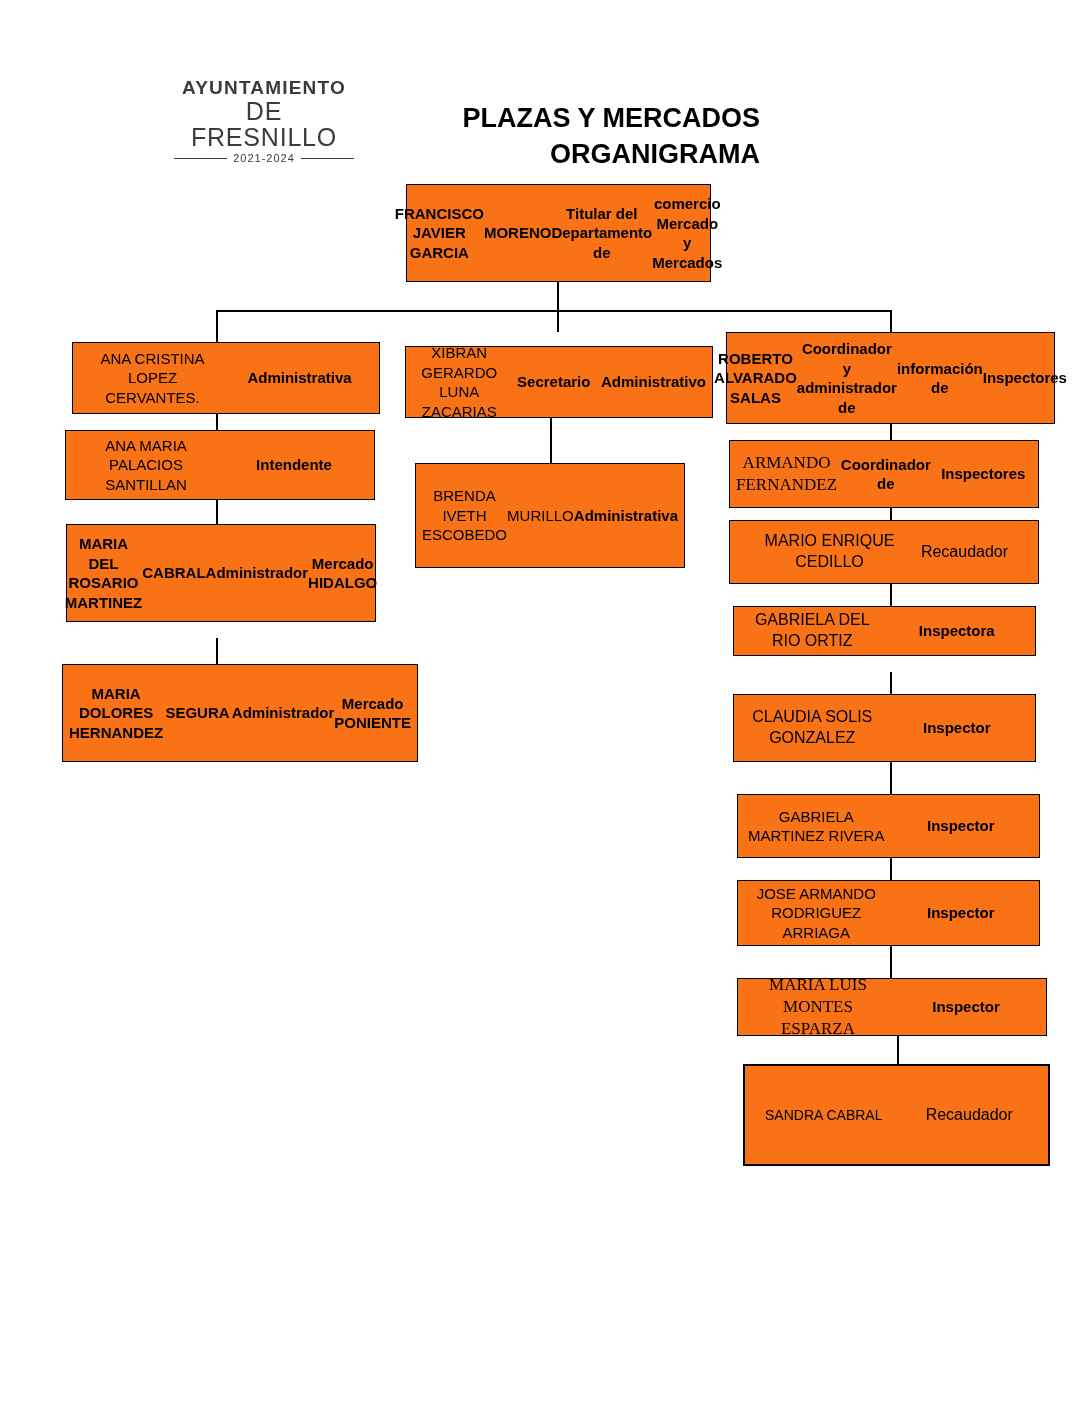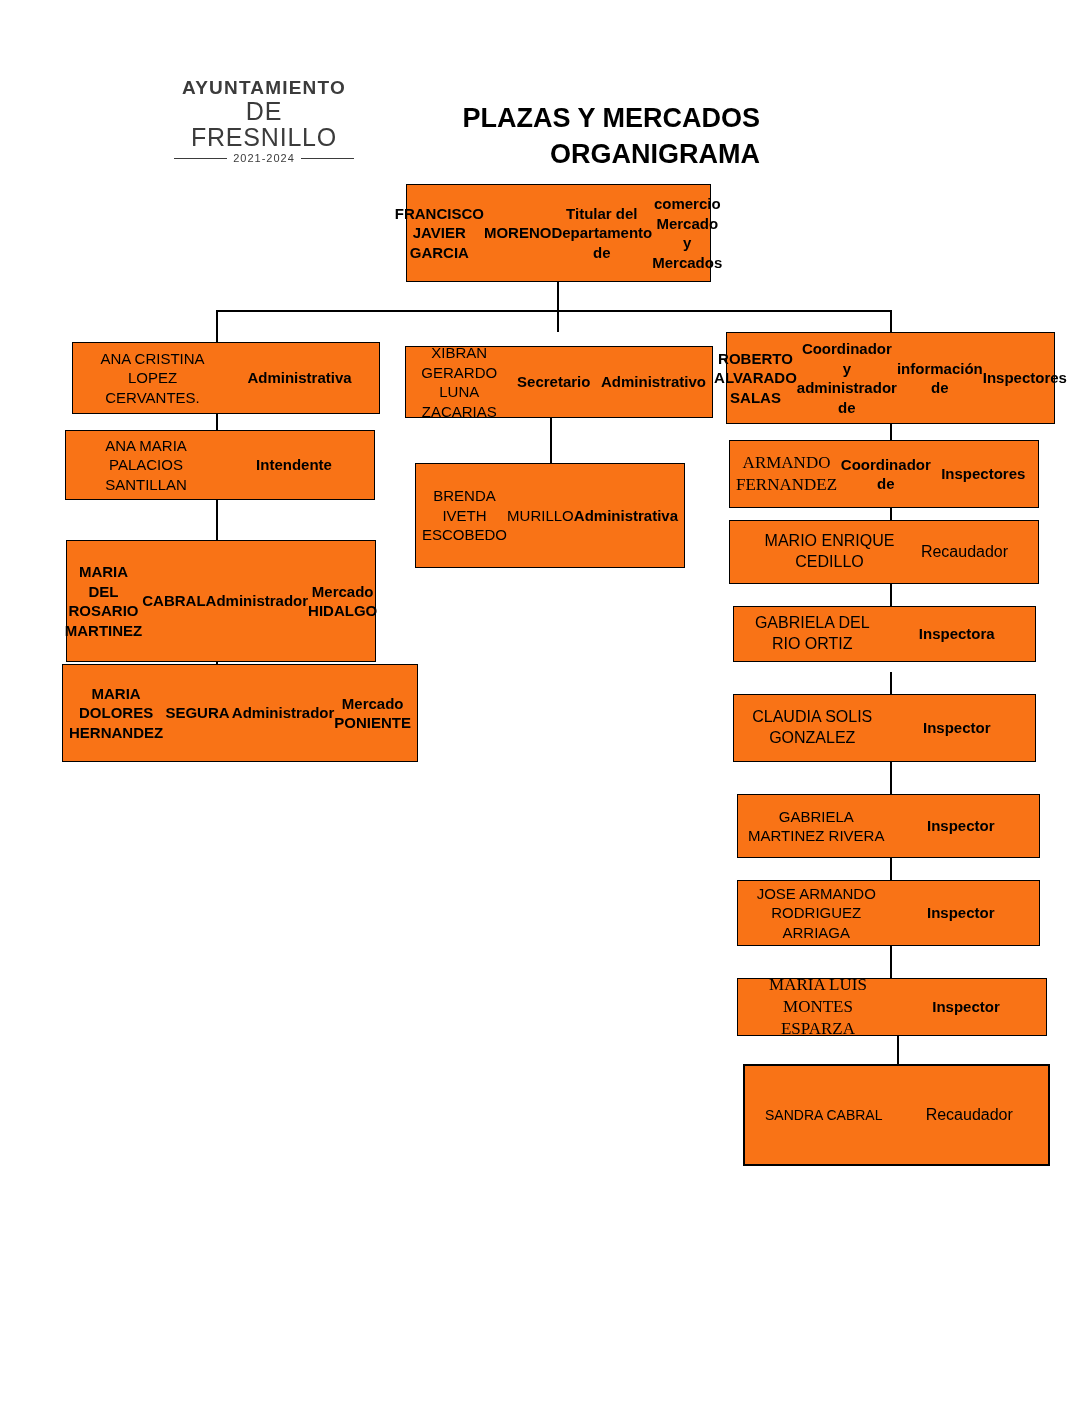--- a/index.html
+++ b/index.html
@@ -156,21 +156,21 @@
     <span class="ln r">ANA CRISTINA LOPEZ CERVANTES.</span>
     <span class="gap"></span>
     <span class="ln b">Administrativa</span>
   </div>
 
   <div class="box" style="left:65px; top:430px; width:310px; height:70px;">
     <span class="ln r">ANA MARIA PALACIOS SANTILLAN</span>
     <span class="ln b">Intendente</span>
   </div>
 
-  <div class="box" style="left:66px; top:540px; width:310px; height:122px;">
+  <div class="box" style="left:66px; top:524px; width:310px; height:98px;">
     <span class="ln b">MARIA DEL ROSARIO MARTINEZ</span>
     <span class="ln b">CABRAL</span>
     <span class="ln b">Administrador</span>
     <span class="ln b">Mercado HIDALGO</span>
   </div>
 
   <div class="box" style="left:62px; top:664px; width:356px; height:98px;text-align:center;">
     <span class="ln b">MARIA DOLORES HERNANDEZ</span>
     <span class="ln b">SEGURA</span>
     <span class="ln b">Administrador</span>
@@ -202,21 +202,21 @@
     <span class="ln b">Coordinador de</span>
     <span class="ln b">Inspectores</span>
   </div>
 
   <div class="box" style="left:729px; top:520px; width:310px; height:64px;padding-left:32px;">
     <span class="ln r" style="font-size:16px;">MARIO ENRIQUE CEDILLO</span>
     <span class="gap"></span>
     <span class="ln r" style="font-size:16px;">Recaudador</span>
   </div>
 
-  <div class="box" style="left:733px; top:606px; width:303px; height:56px;">
+  <div class="box" style="left:733px; top:606px; width:303px; height:50px;">
     <span class="ln r" style="font-size:16px;">GABRIELA DEL RIO ORTIZ</span>
     <span class="gap"></span>
     <span class="ln b">Inspectora</span>
   </div>
 
   <div class="box" style="left:733px; top:694px; width:303px; height:68px;">
     <span class="ln r" style="font-size:16px;">CLAUDIA SOLIS GONZALEZ</span>
     <span class="gap"></span>
     <span class="ln b">Inspector</span>
   </div>

